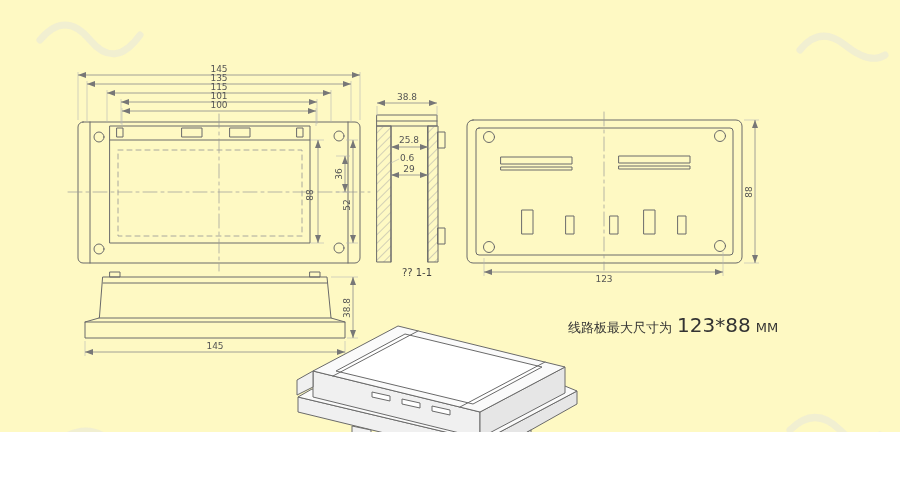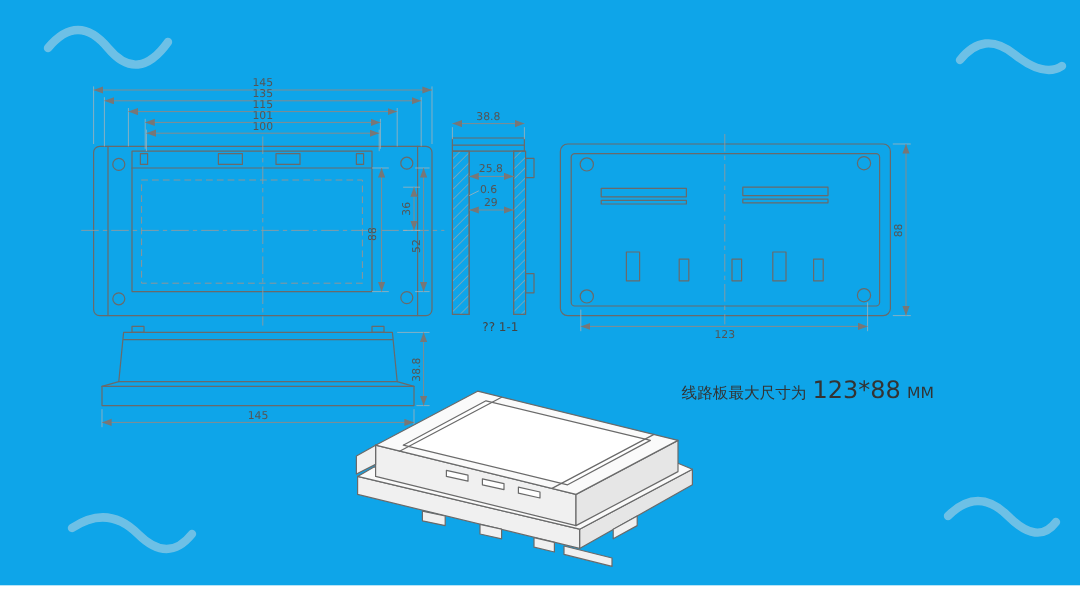--- a/index.html
+++ b/index.html
@@ -1,16 +1,16 @@
 <!DOCTYPE html>
 <html><head>
 <meta charset="utf-8">
 <style>
   html,body{margin:0;padding:0;background:#fff;}
-  #stage{width:900px;height:488px;position:relative;background:#0ea5e9;overflow:hidden;
+  #stage{width:900px;height:432px;position:relative;background:#fef9c3;overflow:hidden;
          font-family:"DejaVu Sans",sans-serif;text-align:right;}
   svg{display:block}
   .ln{fill:none;stroke:#6a6a6a;stroke-width:1;stroke-linejoin:round;stroke-linecap:round}
   .dim{fill:none;stroke:#8a8a8a;stroke-width:.8}
   .ext{fill:none;stroke:#b5b5b5;stroke-width:.6}
   .cl{fill:none;stroke:#9a9a9a;stroke-width:.7;stroke-dasharray:14 4 3 4}
   .dash{fill:none;stroke:#949494;stroke-width:.8;stroke-dasharray:5 4}
   .f0{fill:#ffffff;stroke:#6a6a6a;stroke-width:1;stroke-linejoin:round}
   .f1{fill:#fafafa;stroke:#6a6a6a;stroke-width:1;stroke-linejoin:round}
   .f2{fill:#f0f0f0;stroke:#6a6a6a;stroke-width:1;stroke-linejoin:round}

